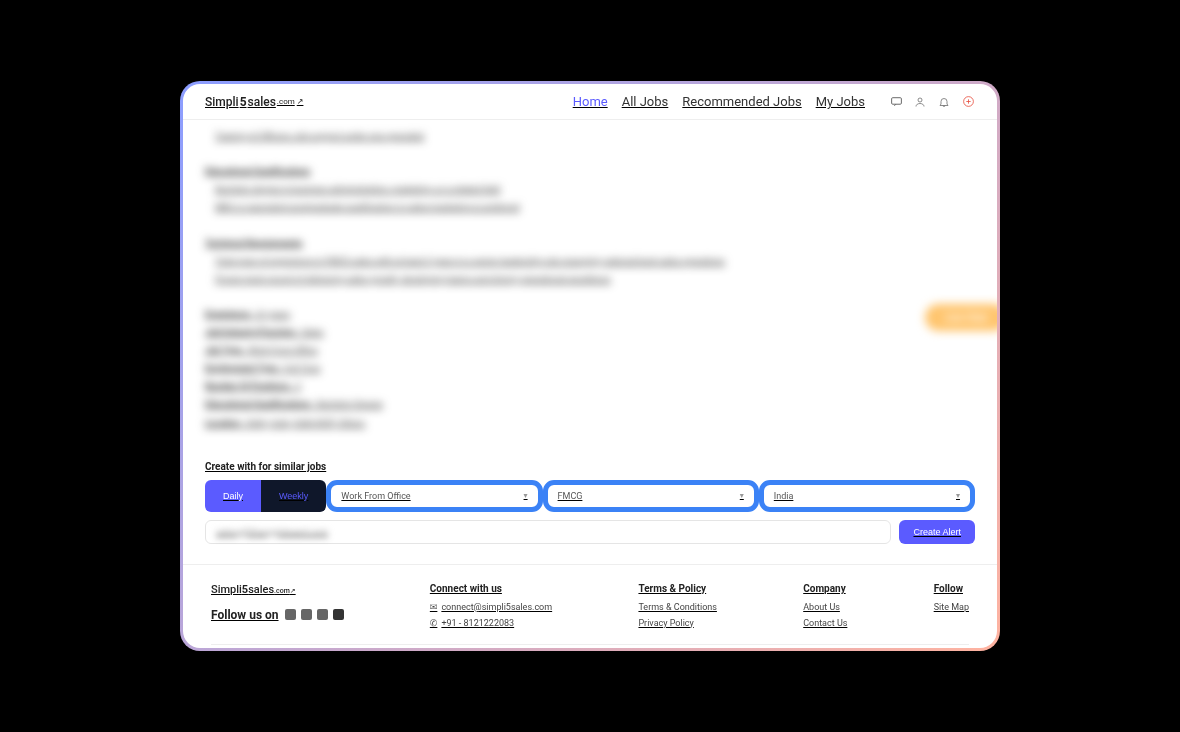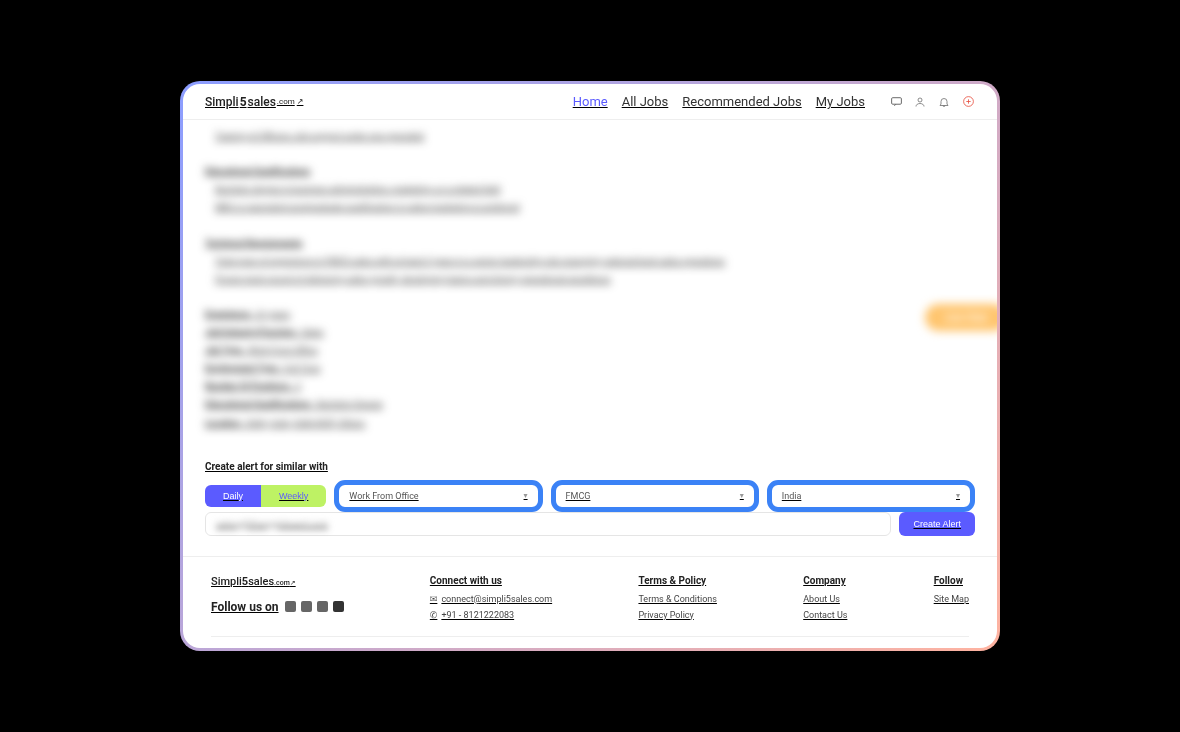--- a/index.html
+++ b/index.html
@@ -65,34 +65,34 @@
   background: #ffc56e;
   color: #fff;
   padding: 8px 20px;
   border-radius: 18px;
   font-size: 10px;
   font-weight: 600;
 }
 
 .alert-section { padding: 8px 22px 18px 22px; }
 .alert-title { font-size: 10px; font-weight: 700; color: #222; margin-bottom: 8px; }
-.alert-row { display: flex; gap: 8px; align-items: center; }
+.alert-row { display: flex; }
 .toggle { display: flex; border-radius: 6px; overflow: hidden; }
 .toggle button {
   border: none; padding: 6px 18px; font-size: 9px; cursor: pointer;
-  background: #bef264; color: #5b5bff; font-weight: 500;
+  background: #0f172a; color: #5b5bff; font-weight: 500;
 }
 .toggle button.active { background: #5b5bff; color: #fff; }
 .dropdown {
   flex: 1; display: flex; align-items: center; justify-content: space-between;
   border: 5px solid #3b82f6; border-radius: 11px; padding: 6px 10px;
   font-size: 9px; color: #555; cursor: pointer; min-width: 120px;
 }
 .dropdown .chev { color: #999; font-size: 8px; }
-.email-row { display: flex; gap: 8px; }
+.email-row { display: flex; gap: 8px; margin-top: 8px; }
 .email-input {
   flex: 1; border: 1px solid #e5e5e5; border-radius: 6px; padding: 6px 10px;
   font-size: 9px; color: #999;
 }
 .email-input span { filter: blur(3px); }
 .create-btn {
   background: #5b5bff; color: #fff; border: none; border-radius: 6px;
   padding: 6px 14px; font-size: 9px; cursor: pointer; font-weight: 500;
 }
 
@@ -173,21 +173,21 @@
       <div class="row"><b>Employment Type</b> : <span>Full Time</span></div>
       <div class="row"><b>Number Of Positions</b> : <span>3</span></div>
       <div class="row"><b>Educational Qualifications</b> : <span>Bachelor Degree</span></div>
       <div class="row"><b>Location</b> : <span>Delhi, India, Delhi-NCR, Others</span></div>
     </div>
   </div>
 
   <div class="float-btn">Live Chat</div>
 
   <div class="alert-section">
-    <div class="alert-title">Create alert for similar with</div>
+    <div class="alert-title">Create with for similar jobs</div>
     <div class="alert-row">
       <div class="toggle">
         <button class="active">Daily</button>
         <button>Weekly</button>
       </div>
       <div class="dropdown">
         <span>Work From Office</span>
         <span class="chev">▾</span>
       </div>
       <div class="dropdown">

